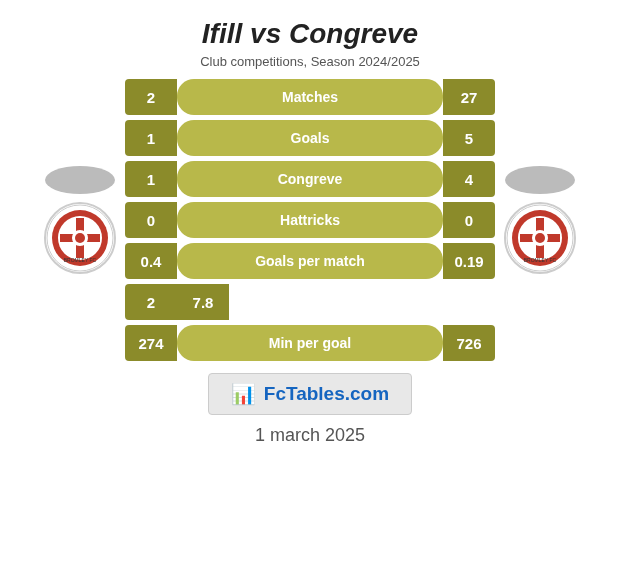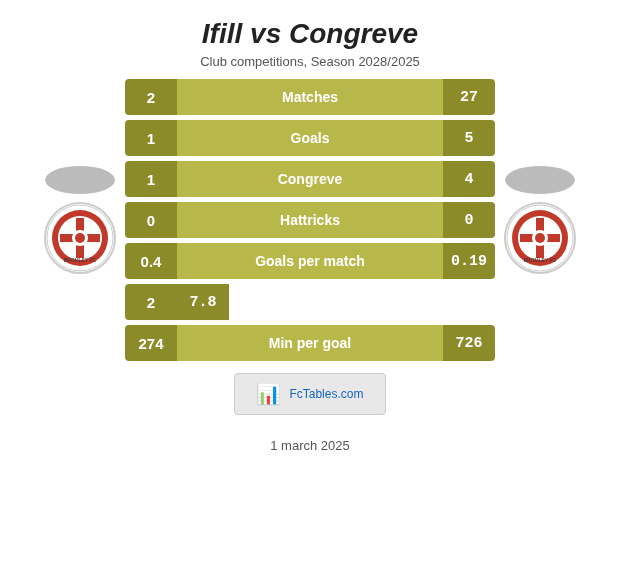--- a/index.html
+++ b/index.html
@@ -109,71 +109,71 @@
       background: #b8b84a;
       color: #fff;
       font-size: 14px;
       font-weight: bold;
       flex: 1;
       text-align: center;
       display: flex;
       align-items: center;
       justify-content: center;
       height: 100%;
+      border-radius: 17px;
     }
 
     .stat-right {
       background: #8B8B2A;
       color: #fff;
       font-size: 15px;
       font-weight: bold;
       width: 52px;
       min-width: 52px;
       text-align: center;
       display: flex;
       align-items: center;
       justify-content: center;
       height: 100%;
-      font-family: Liberation Mono, monospace;
     }
 
     .watermark-box {
       margin-top: 12px;
       background: #e8e8e8;
       border: 1px solid #ccc;
       border-radius: 4px;
       padding: 8px 22px;
       display: flex;
       align-items: center;
       gap: 8px;
     }
 
     .watermark-icon {
       font-size: 20px;
       color: #1565c0;
     }
 
     .watermark-text {
-      font-size: 12px;
-      font-weight: normal;
+      font-size: 19px;
+      font-weight: bold;
       color: #1565c0;
     }
 
     .date-text {
-      font-size: 13px;
+      font-size: 18px;
       color: #555;
-      margin-top: 23px;
+      margin-top: 10px;
       text-align: center;
     }
   </style>
 </head>
 <body>
 
 <div class="page-title">Ifill vs Congreve</div>
-<div class="subtitle">Club competitions, Season 2028/2025</div>
+<div class="subtitle">Club competitions, Season 2024/2025</div>
 
 <div class="main-content">
 
   <div class="logo-left">
     <div class="logo-ellipse"></div>
     <div class="badge">
 
       <svg viewBox="0 0 68 68" xmlns="http://www.w3.org/2000/svg">
         <circle cx="34" cy="34" r="33" fill="#fff" stroke="#ccc" stroke-width="1"></circle>
         <ellipse cx="34" cy="34" rx="28" ry="28" fill="#c0392b"></ellipse>

